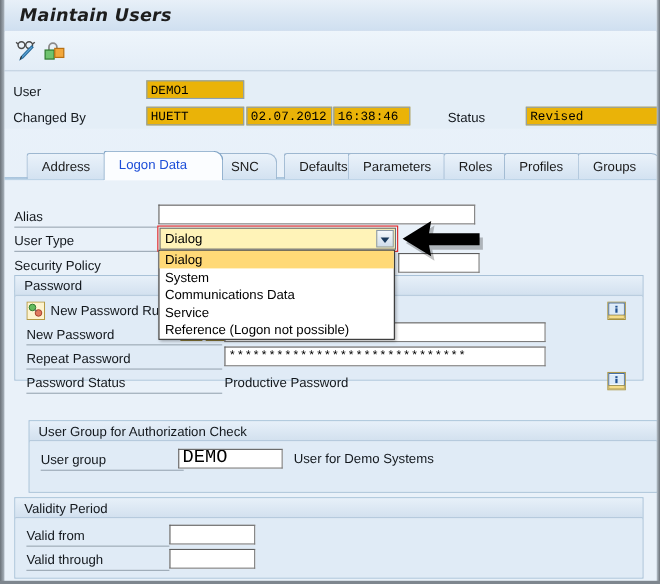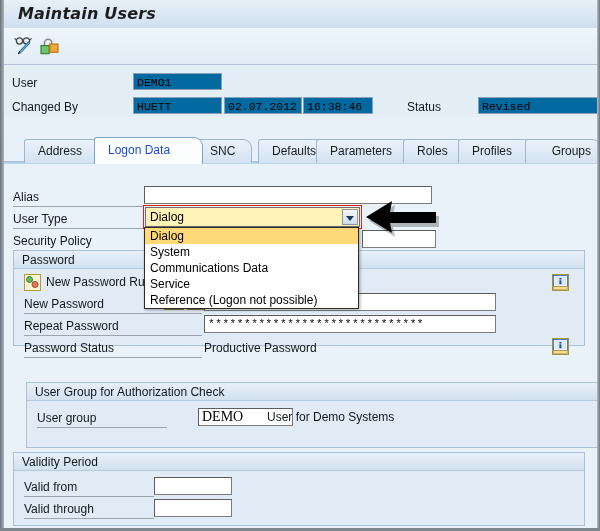--- a/index.html
+++ b/index.html
@@ -34,21 +34,21 @@
       background:linear-gradient(to bottom,#eef5fb 0%,#e3edf7 100%);
       border-bottom:1px solid #b4c5d8;}
   .tb-icon{position:absolute;top:6px;width:24px;height:24px;cursor:pointer;}
   .tb-icon svg{display:block;}
 
   
   .header{position:absolute;left:4px;top:65px;width:593px;height:52px;
       background:#e4eef7;}
   .lbl{position:absolute;font-size:12px;color:#13181d;white-space:nowrap;}
   .dispfield{position:absolute;height:17px;line-height:17px;
-      background:#0369a1;border:1px solid #8ba0b5;
+      background:#eab308;border:1px solid #8ba0b5;
       font-family:"Liberation Mono",monospace;font-size:11.5px;
       padding:0 3px;box-sizing:border-box;color:#000;white-space:nowrap;overflow:hidden;}
 
   
   .tabstrip{position:absolute;left:4px;top:137px;width:593px;height:27px;}
   .tabstrip .baseline{position:absolute;left:0;bottom:0;width:593px;height:3px;
       background:linear-gradient(to bottom,#9fbdd8,#c6dbec);}
   .tab{position:absolute;top:2px;height:24px;line-height:23px;
       background:linear-gradient(to bottom,#eaf2fa,#d3e2f1);
       border:1px solid #9db7d0;border-bottom:none;
@@ -60,21 +60,21 @@
       font-weight:normal;z-index:5;color:#1d4ed8;}
   .tab .tabskew{display:inline-block;}
 
   
   .pane{position:absolute;left:4px;top:164px;width:593px;height:364px;
       background:#e9f1f9;}
 
   .inp{position:absolute;height:18px;line-height:18px;background:#fff;
       border:1px solid #7d7d7d;border-top-color:#5d5d5d;border-left-color:#5d5d5d;
       box-sizing:border-box;padding:0 3px;font-size:12px;color:#000;}
-  .inp.mono{font-family:Liberation Serif, serif;font-size:14px;margin-left:36px;}
+  .inp.mono{font-family:Liberation Mono, monospace;font-size:17px;}
   .inp.stars{font-family:"Liberation Mono",monospace;font-size:11px;letter-spacing:.6px;overflow:hidden;white-space:nowrap;}
 
   
   .group{position:absolute;border:1px solid #a9c2d8;background:#dfeaf5;}
   .group-title{position:absolute;left:0;top:0;right:0;height:18px;line-height:18px;
       background:linear-gradient(to bottom,#e7f0f9,#d3e1ef);
       border-bottom:1px solid #b6cadd;
       padding-left:8px;font-size:12px;color:#13181d;box-sizing:border-box;}
   .group-body{position:absolute;left:0;top:19px;right:0;bottom:0;background:#e0ebf6;}
 
@@ -176,21 +176,21 @@
     </div>
     <div class="tab" style="left:312px;width:95px;">
       <span class="tabskew">Parameters</span>
     </div>
     <div class="tab" style="left:399px;width:63px;">
       <span class="tabskew">Roles</span>
     </div>
     <div class="tab" style="left:454px;width:75px;">
       <span class="tabskew">Profiles</span>
     </div>
-    <div class="tab" style="left:521px;width:76px;text-align:right;">
+    <div class="tab" style="left:521px;width:76px;">
       <span class="tabskew">Groups</span>
     </div>
   </div>
 
   <div class="pane">
 
     <div class="ulabel underline" style="left:9px;top:26px;width:130px;padding-bottom:2px;">Alias</div>
     <input class="inp" style="left: 140px; top: 22px; width: 288px;" value="">
 
     <div class="ulabel underline" style="left:9px;top:48px;width:130px;padding-bottom:2px;">User Type</div>

